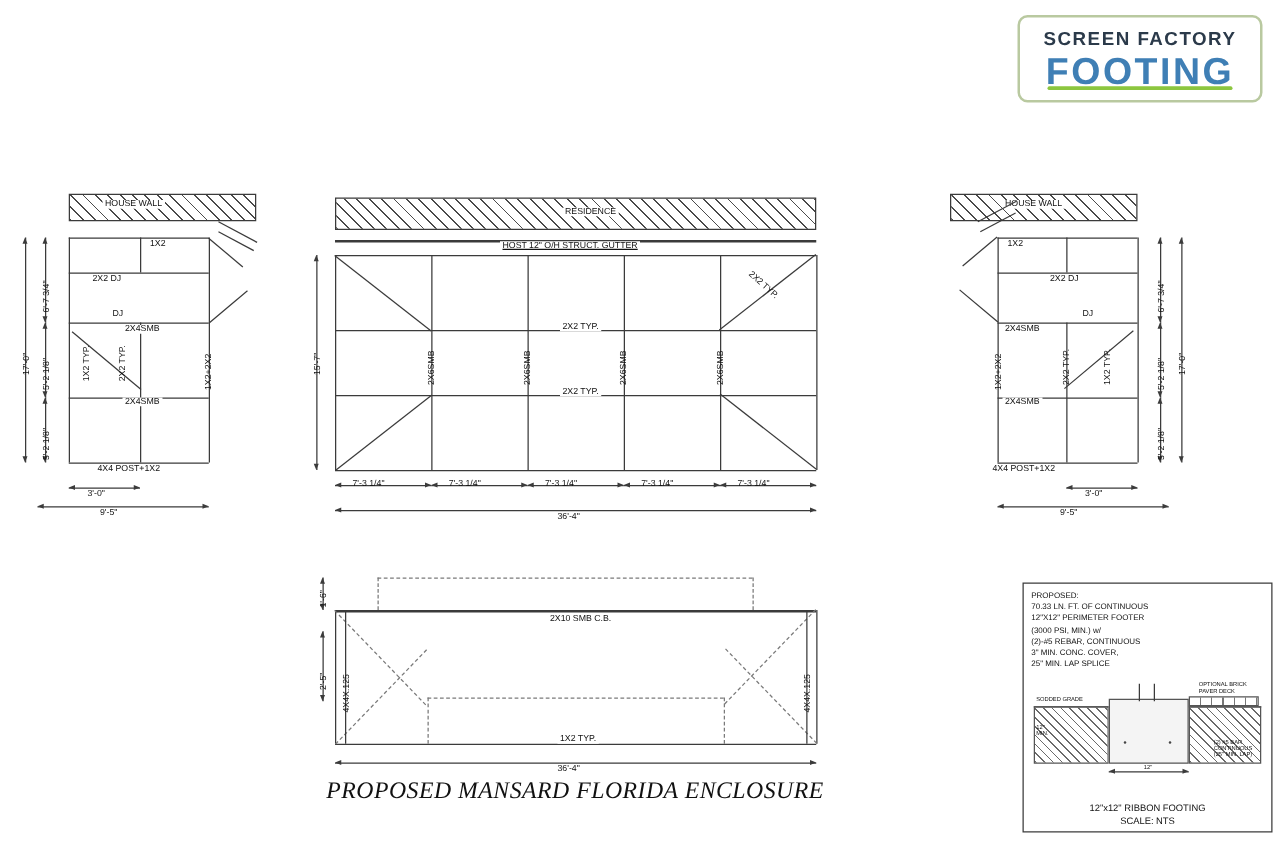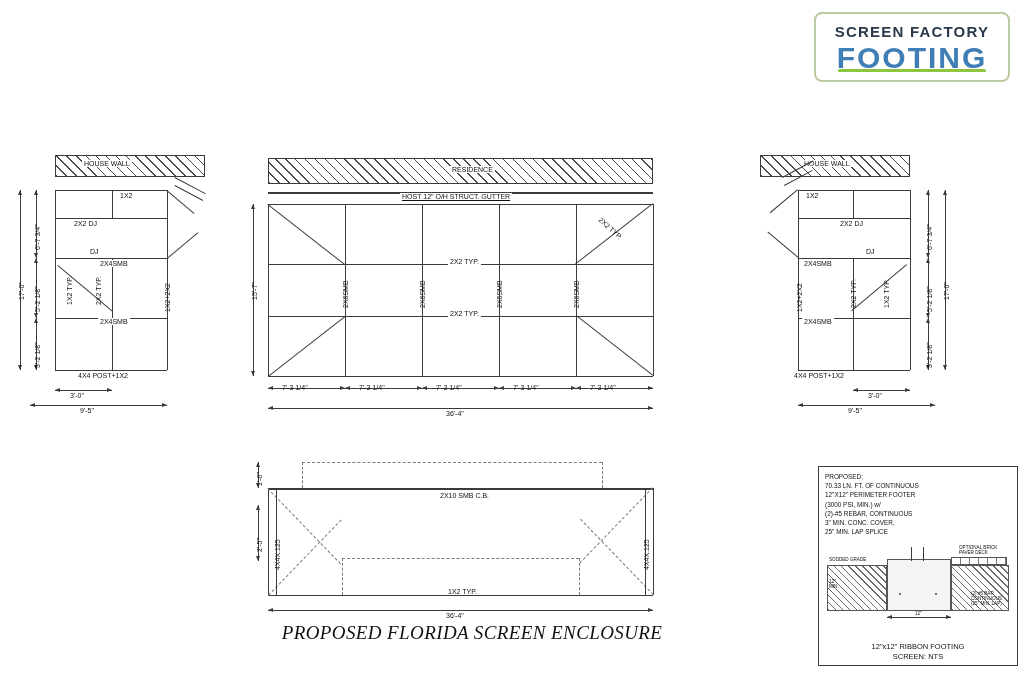--- a/index.html
+++ b/index.html
@@ -8,21 +8,21 @@
     background: #ffffff;
   }
   body {
     width: 1030px;
     height: 674px;
     position: relative;
     font-family: "Liberation Sans", sans-serif;
     color: #111;
     overflow: hidden;
   }
-  .abs { position: absolute; padding-left: 12px; }
+  .abs { position: absolute; }
 
   
   #logo {
     left: 814px; top: 12px; width: 196px; height: 70px;
     border: 2px solid #b9c9a0;
     border-radius: 8px;
     background: #ffffff;
     box-sizing: border-box;
   }
   #logo .l1 {
@@ -339,21 +339,21 @@
   <div class="lbl rot90" style="left:393px;top:130px;">4X4X.125</div>
 
   <div class="dimv" style="left:8px;top:22px;height:26px;"></div>
   <div class="lbl rot90" style="left:6px;top:46px;">1'-6"</div>
   <div class="dimv" style="left:8px;top:65px;height:56px;"></div>
   <div class="lbl rot90" style="left:6px;top:112px;">2'-5"</div>
   <div class="dimline" style="left:18px;top:170px;width:385px;"></div>
   <div class="lbl" style="left:196px;top:172px;">36'-4"</div>
 </div>
 
-<div id="main-title" class="abs">PROPOSED FLORIDA SCREEN ENCLOSURE</div>
+<div id="main-title" class="abs">PROPOSED MANSARD FLORIDA ENCLOSURE</div>
 
 <div id="footing-panel" class="abs">
   <div class="spec">PROPOSED:
 70.33 LN. FT. OF CONTINUOUS
 12"X12" PERIMETER FOOTER
 (3000 PSI, MIN.) w/
 (2)-#5 REBAR, CONTINUOUS
 3" MIN. CONC. COVER,
 25" MIN. LAP SPLICE</div>
 
@@ -382,14 +382,14 @@
     <div class="tiny" style="left:132px;top:-2px;white-space:pre-line;">OPTIONAL BRICK
 PAVER DECK</div>
     <div class="tiny" style="left:144px;top:44px;white-space:pre-line;">(2) #5 BAR
 CONTINUOUS
 (25" MIN. LAP)</div>
     <div class="tiny" style="left:2px;top:32px;white-space:pre-line;">12"
 MIN.</div>
   </div>
 
   <div class="cap1">12"x12" RIBBON FOOTING</div>
-  <div class="cap2">SCREEN: NTS</div>
+  <div class="cap2">SCALE: NTS</div>
 </div>
 
 </body></html>

